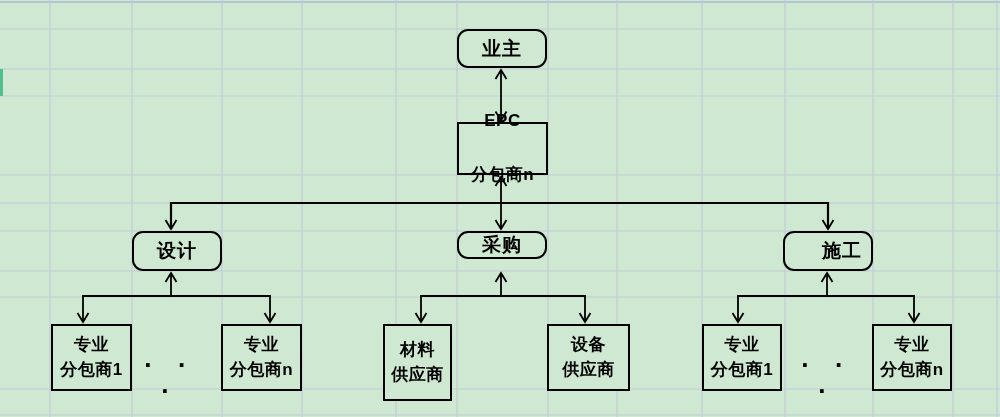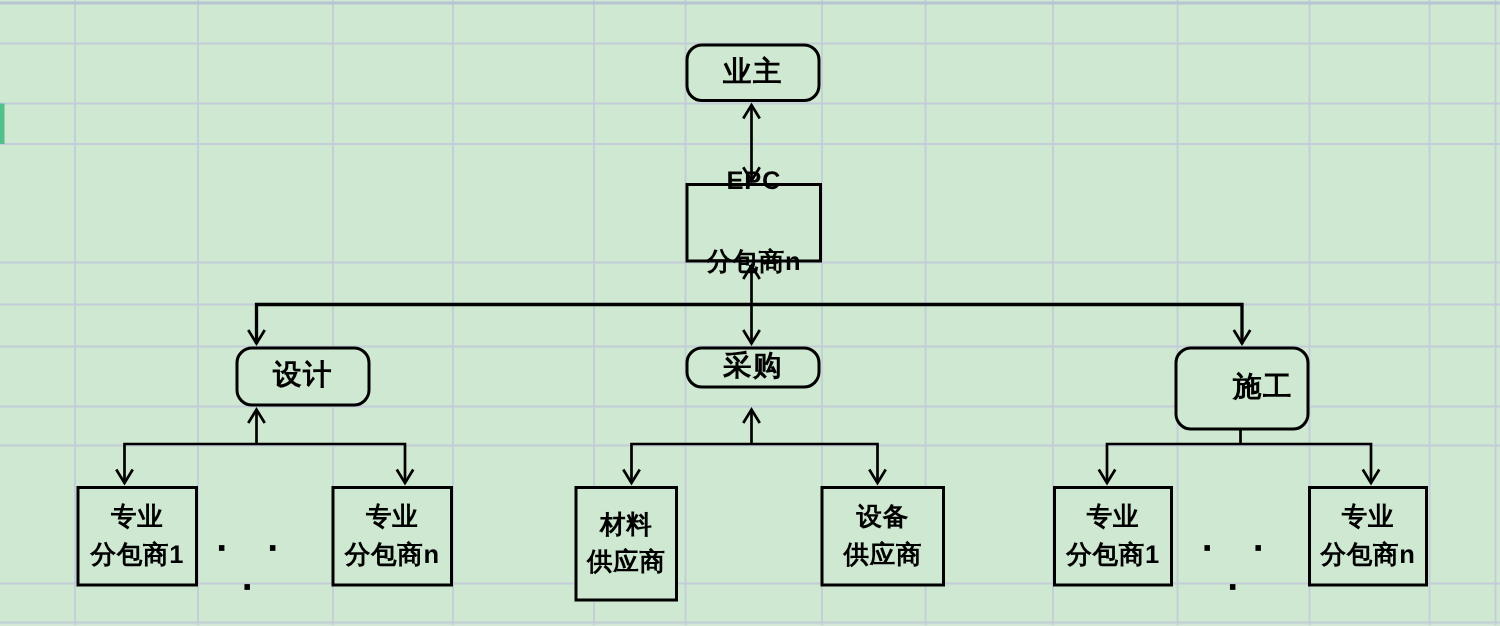--- a/index.html
+++ b/index.html
@@ -37,23 +37,23 @@
     font-weight:bold;
     text-align:center;
     line-height:1.45;
     z-index:3;
   }
   .node .ln{display:block;white-space:nowrap;}
   .fs-lg{font-size:19px;letter-spacing:1px;border-radius:11px;}
   .fs-md{font-size:17px;letter-spacing:0.5px;}
   .n-owner{left:457px;top:29px;width:90px;height:39px;}
   .n-epc{left:457px;top:122px;width:91px;height:53px;line-height:1.35;gap:31px;}
-  .n-design{left:132px;top:231px;width:90px;height:40px;margin-left:25px;}
+  .n-design{left:132px;top:231px;width:90px;height:40px;}
   .n-procurement{left:457px;top:231px;width:90px;height:28px;}
-  .n-construction{left:783px;top:231px;width:90px;height:56px;padding-left:28px;}
+  .n-construction{left:783px;top:231px;width:90px;height:40px;padding-left:28px;}
   .n-dsub1{left:51px;top:324px;width:81px;height:67px;}
   .n-dsubn{left:221px;top:324px;width:81px;height:67px;}
   .n-material{left:383px;top:324px;width:69px;height:77px;}
   .n-equipment{left:547px;top:324px;width:83px;height:67px;}
   .n-csub1{left:702px;top:324px;width:80px;height:67px;}
   .n-csubn{left:872px;top:324px;width:80px;height:67px;}
   .dots{
     position:absolute;
     z-index:3;
     color:var(--ink);

